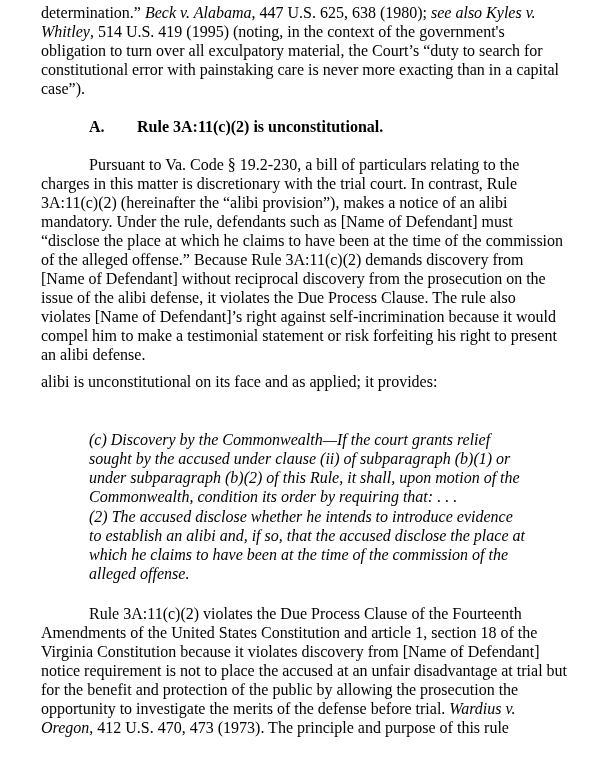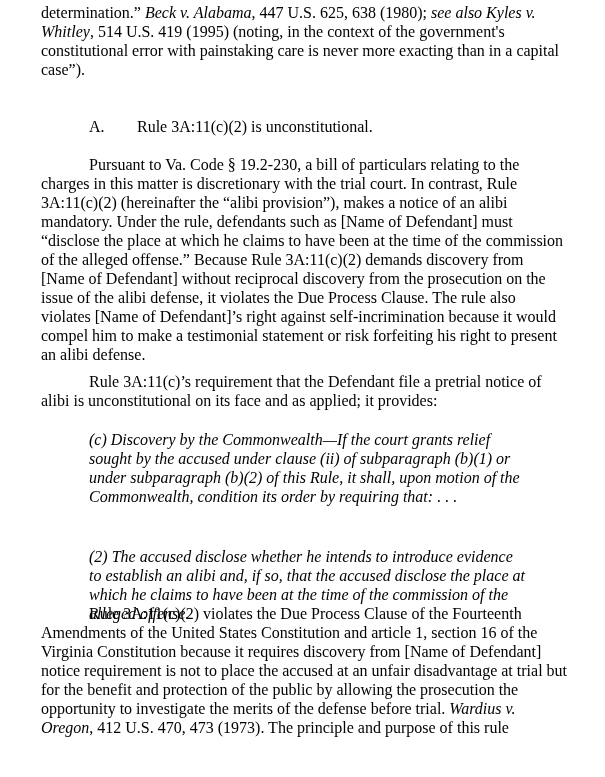--- a/index.html
+++ b/index.html
@@ -9,31 +9,32 @@
     color: #000000;
     font-size: 16px;
     line-height: 19px;
   }
   .page { position: relative; width: 605px; height: 777px; }
   .block { position: absolute; left: 41px; width: 540px; }
   .line { display: block; white-space: nowrap; height: 19px; }
   .ind { padding-left: 48px; }
   .quote { left: 89px; width: 470px; font-style: italic; }
   i { font-style: italic; }
-  .heading { font-weight: normal; }
+  .heading { font-weight: bold; }
   .heading .letter { display: inline-block; width: 48px; }
 </style>
 </head>
 <body>
 
 <div class="page">
 
   <div class="block" style="top:3px;">
     <span class="line"><span>determination.” </span><i>Beck v. Alabama</i><span>, 447 U.S. 625, 638 (1980); </span><i>see also Kyles v.</i></span>
     <span class="line"><i>Whitley</i><span>, 514 U.S. 419 (1995) (noting, in the context of the government's</span></span>
+    <span class="line">obligation to turn over all exculpatory material, the Court’s “duty to search for</span>
     <span class="line">constitutional error with painstaking care is never more exacting than in a capital</span>
     <span class="line">case”).</span>
   </div>
 
   <div class="block heading" style="top:117px;">
     <span class="line ind"><span class="letter">A.</span><span>Rule 3A:11(c)(2) is unconstitutional.</span></span>
   </div>
 
   <div class="block" style="top:155px;">
     <span class="line ind">Pursuant to Va. Code § 19.2-230, a bill of particulars relating to the</span>
@@ -43,41 +44,40 @@
     <span class="line">“disclose the place at which he claims to have been at the time of the commission</span>
     <span class="line">of the alleged offense.” Because Rule 3A:11(c)(2) demands discovery from</span>
     <span class="line">[Name of Defendant] without reciprocal discovery from the prosecution on the</span>
     <span class="line">issue of the alibi defense, it violates the Due Process Clause. The rule also</span>
     <span class="line">violates [Name of Defendant]’s right against self-incrimination because it would</span>
     <span class="line">compel him to make a testimonial statement or risk forfeiting his right to present</span>
     <span class="line">an alibi defense.</span>
   </div>
 
   <div class="block" style="top:372px;">
-    <span class="line ind">Rule 3A:11(c)’s requirement that the Defendant file a pretrial notice of</span>
     <span class="line">alibi is unconstitutional on its face and as applied; it provides:</span>
   </div>
 
   <div class="block quote" style="top:430px;">
     <span class="line">(c) Discovery by the Commonwealth—If the court grants relief</span>
     <span class="line">sought by the accused under clause (ii) of subparagraph (b)(1) or</span>
     <span class="line">under subparagraph (b)(2) of this Rule, it shall, upon motion of the</span>
     <span class="line">Commonwealth, condition its order by requiring that: . . .</span>
   </div>
 
-  <div class="block quote" style="top:507px;margin-top:40px;">
+  <div class="block quote" style="top:507px;">
     <span class="line">(2) The accused disclose whether he intends to introduce evidence</span>
     <span class="line">to establish an alibi and, if so, that the accused disclose the place at</span>
     <span class="line">which he claims to have been at the time of the commission of the</span>
     <span class="line">alleged offense.</span>
   </div>
 
   <div class="block" style="top:604px;">
     <span class="line ind">Rule 3A:11(c)(2) violates the Due Process Clause of the Fourteenth</span>
-    <span class="line">Amendments of the United States Constitution and article 1, section 16 of the</span>
-    <span class="line">Virginia Constitution because it requires discovery from [Name of Defendant]</span>
+    <span class="line">Amendments of the United States Constitution and article 1, section 18 of the</span>
+    <span class="line">Virginia Constitution because it violates discovery from [Name of Defendant]</span>
     <span class="line">notice requirement is not to place the accused at an unfair disadvantage at trial but</span>
     <span class="line">for the benefit and protection of the public by allowing the prosecution the</span>
     <span class="line"><span>opportunity to investigate the merits of the defense before trial. </span><i>Wardius v.</i></span>
     <span class="line"><i>Oregon</i><span>, 412 U.S. 470, 473 (1973). The principle and purpose of this rule</span></span>
   </div>
 
 </div>
 
 </body></html>

